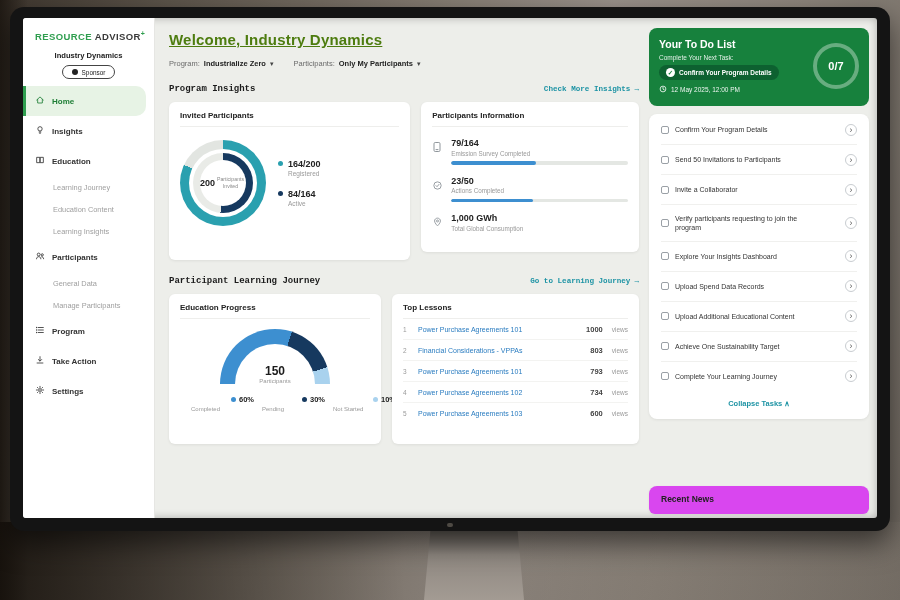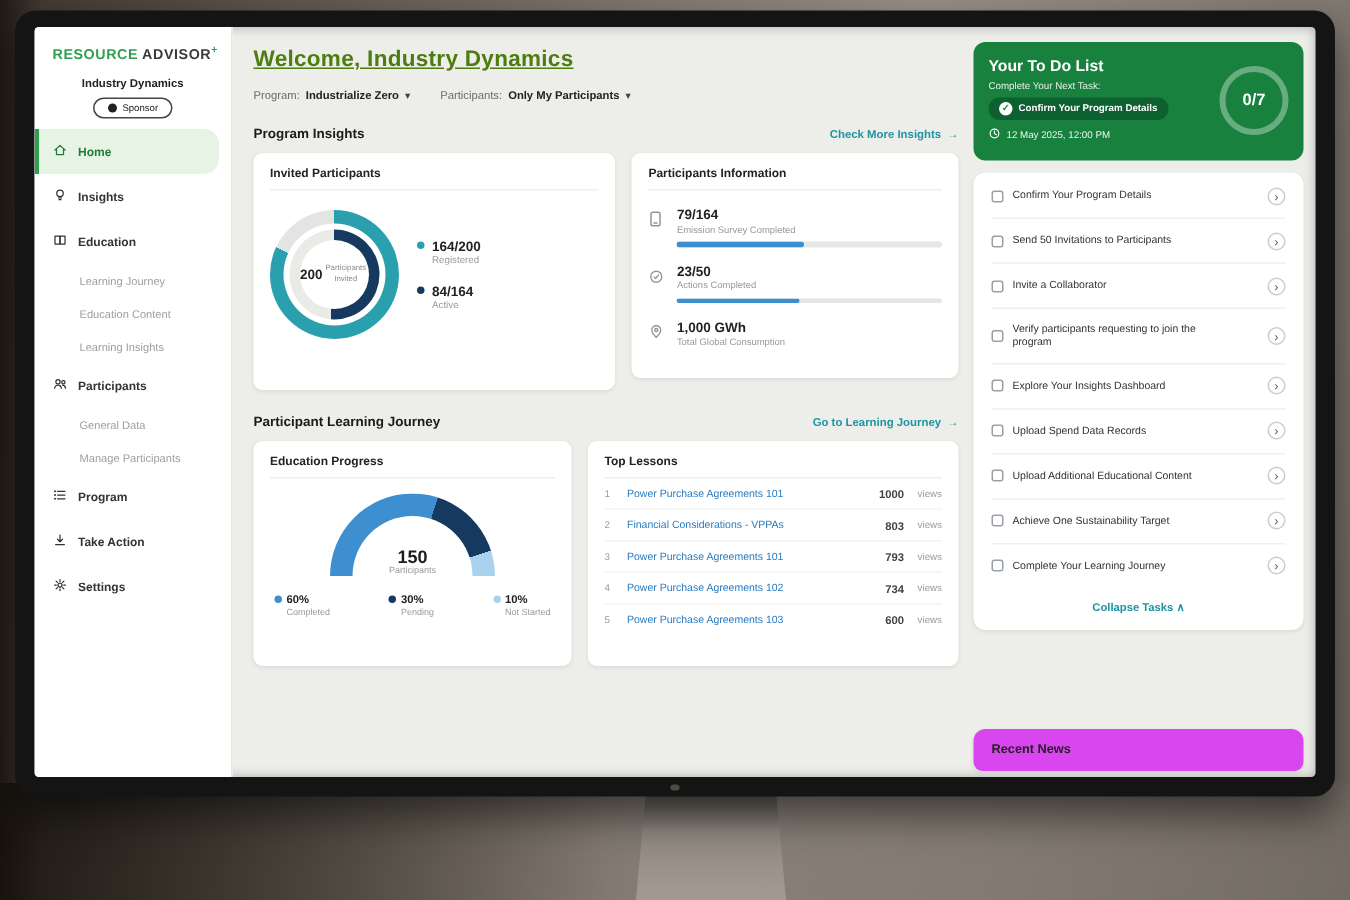--- a/index.html
+++ b/index.html
@@ -45,21 +45,21 @@
 
   
   .workspace { flex:1; display:flex; gap:10px; padding:0 8px 0 14px; min-width:0; }
   .content { flex:1; padding-top:13px; min-width:0; }
   .welcome { font-size:15px; font-weight:bold; color:#4d7c0f; letter-spacing:.2px;text-decoration:underline; }
   .filters { display:flex; gap:20px; margin-top:11px; align-items:center; }
   .filter { display:flex; gap:4px; align-items:center; }
   .f-label { font-size:7.5px; color:#6b6b6b; }
   .f-value { font-size:7.5px; font-weight:bold; color:#222; }
   .f-caret { font-size:7px; color:#444; }
-  .section-row { display:flex; justify-content:space-between; align-items:center; margin-top:16px; }
+  .section-row { display:flex; justify-content:space-between; align-items:center; margin-top:16px;font-family:Liberation Mono, monospace; }
   .section-title { font-size:9px; font-weight:bold; color:#1b1b1b; }
   .section-link { font-size:7.6px; font-weight:bold; color:var(--link-teal,#1d93a4); display:flex; gap:4px; align-items:center; cursor:pointer; }
 
   .cards-row { display:flex; gap:11px; margin-top:8px; }
   .card { background:#fff; border-radius:6px; padding:9px 11px; box-shadow:0 1px 3px rgba(0,0,0,.07); }
   .card-title { font-size:8px; font-weight:bold; color:#222; padding-bottom:6px; border-bottom:1px solid #eeeeec; }
   .invited-card { flex:1.12; height:158px; }
   .info-card { flex:1; height:150px; }
 
   .invited-body { display:flex; gap:12px; align-items:center; margin-top:13px; }
@@ -92,21 +92,21 @@
   .edu-card { width:212px; flex:none; height:150px; }
   .gauge-area { display:flex; flex-direction:column; align-items:center; margin-top:10px; }
   .gauge { position:relative; width:110px; height:55px; overflow:hidden; }
   .gauge-arc { position:absolute; top:0; left:0; width:110px; height:110px; border-radius:50%;
     background:conic-gradient(from 270deg, var(--blue,#3d8fd0) 0 108deg, var(--navy,#16395f) 108deg 162deg, var(--light-blue,#a9d2ee) 162deg 180deg, transparent 180deg 360deg); }
   .gauge-hole { position:absolute; top:15px; left:15px; width:80px; height:80px; border-radius:50%; background:#fff; }
   .gauge-text { position:absolute; left:0; right:0; bottom:0; text-align:center; }
   .g-val { font-size:12px; font-weight:bold; color:#1c1c1c; }
   .g-lab { font-size:6px; color:#999; }
   .edu-legend { display:flex; justify-content:space-between; margin-top:11px; padding:0 3px; }
-  .el-top { display:flex; gap:3px; align-items:center; font-size:7.5px; font-weight:bold; color:#222; }
+  .el-top { display:flex; gap:3px; align-items:center; font-size:7.5px; font-weight:bold; color:#222;margin-left:48px; }
   .el-dot { width:5px; height:5px; border-radius:50%; flex:none; }
   .el-dot.c1 { background:var(--blue,#3d8fd0); }
   .el-dot.c2 { background:var(--navy,#16395f); }
   .el-dot.c3 { background:var(--light-blue,#a9d2ee); }
   .el-lab { font-size:6px; color:#999; margin-left:8px; margin-top:1.5px; }
 
   .lessons-card { flex:1; height:150px; }
   .lesson-row { display:flex; align-items:center; gap:7px; padding:5.5px 0; border-bottom:1px solid #f3f3f1; }
   .lesson-row:last-child { border-bottom:none; }
   .l-rank { font-size:6.5px; color:#9a9a9a; width:8px; flex:none; }

